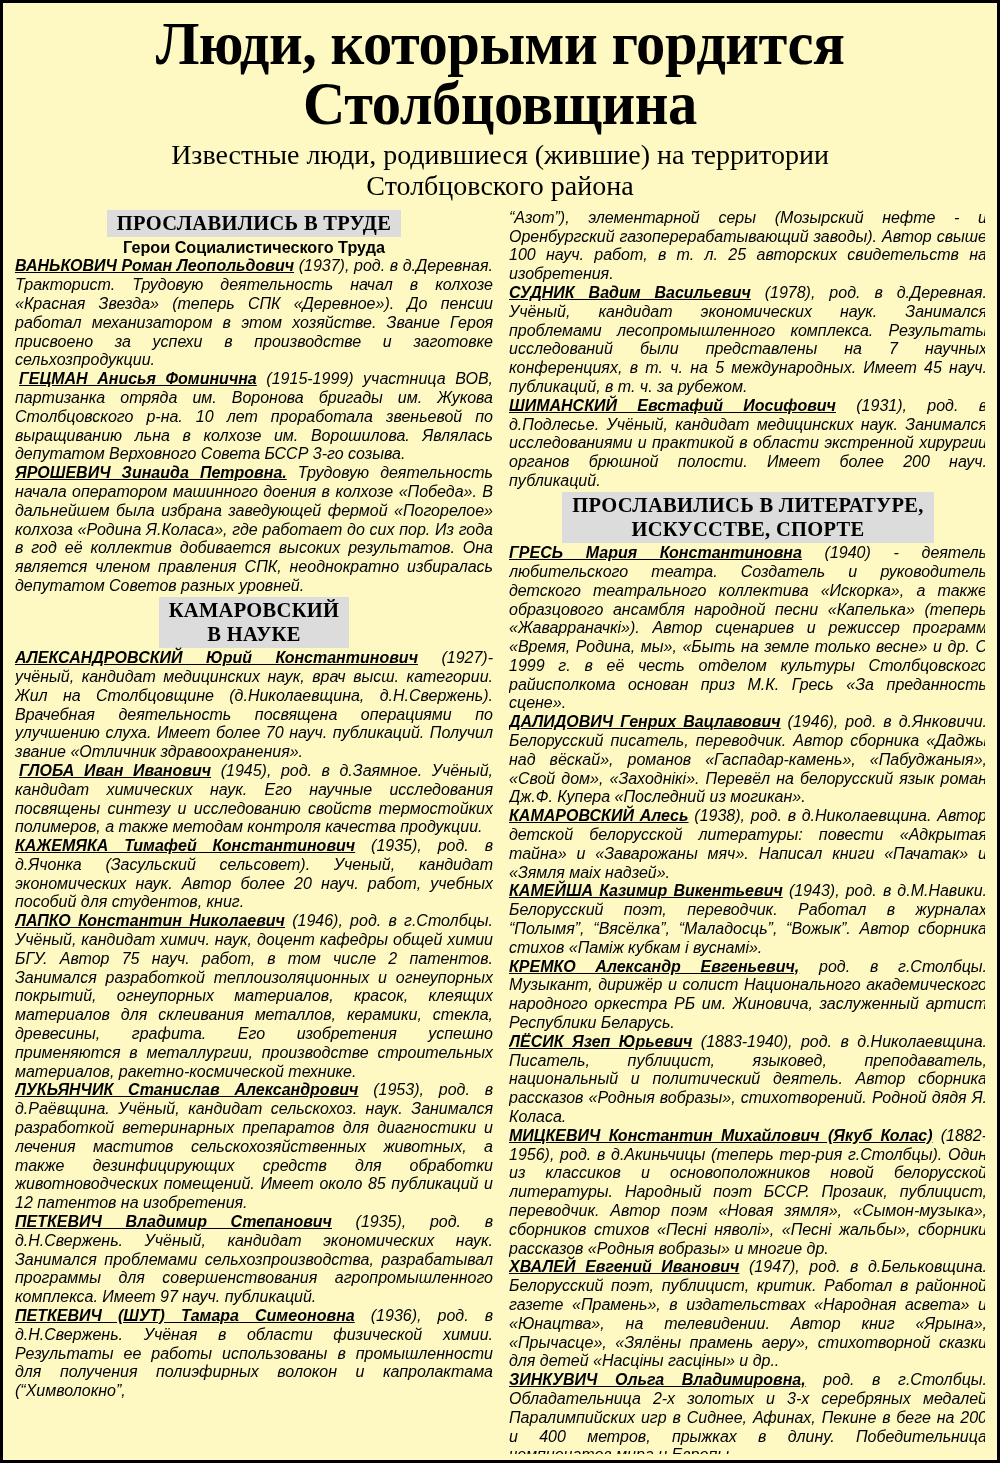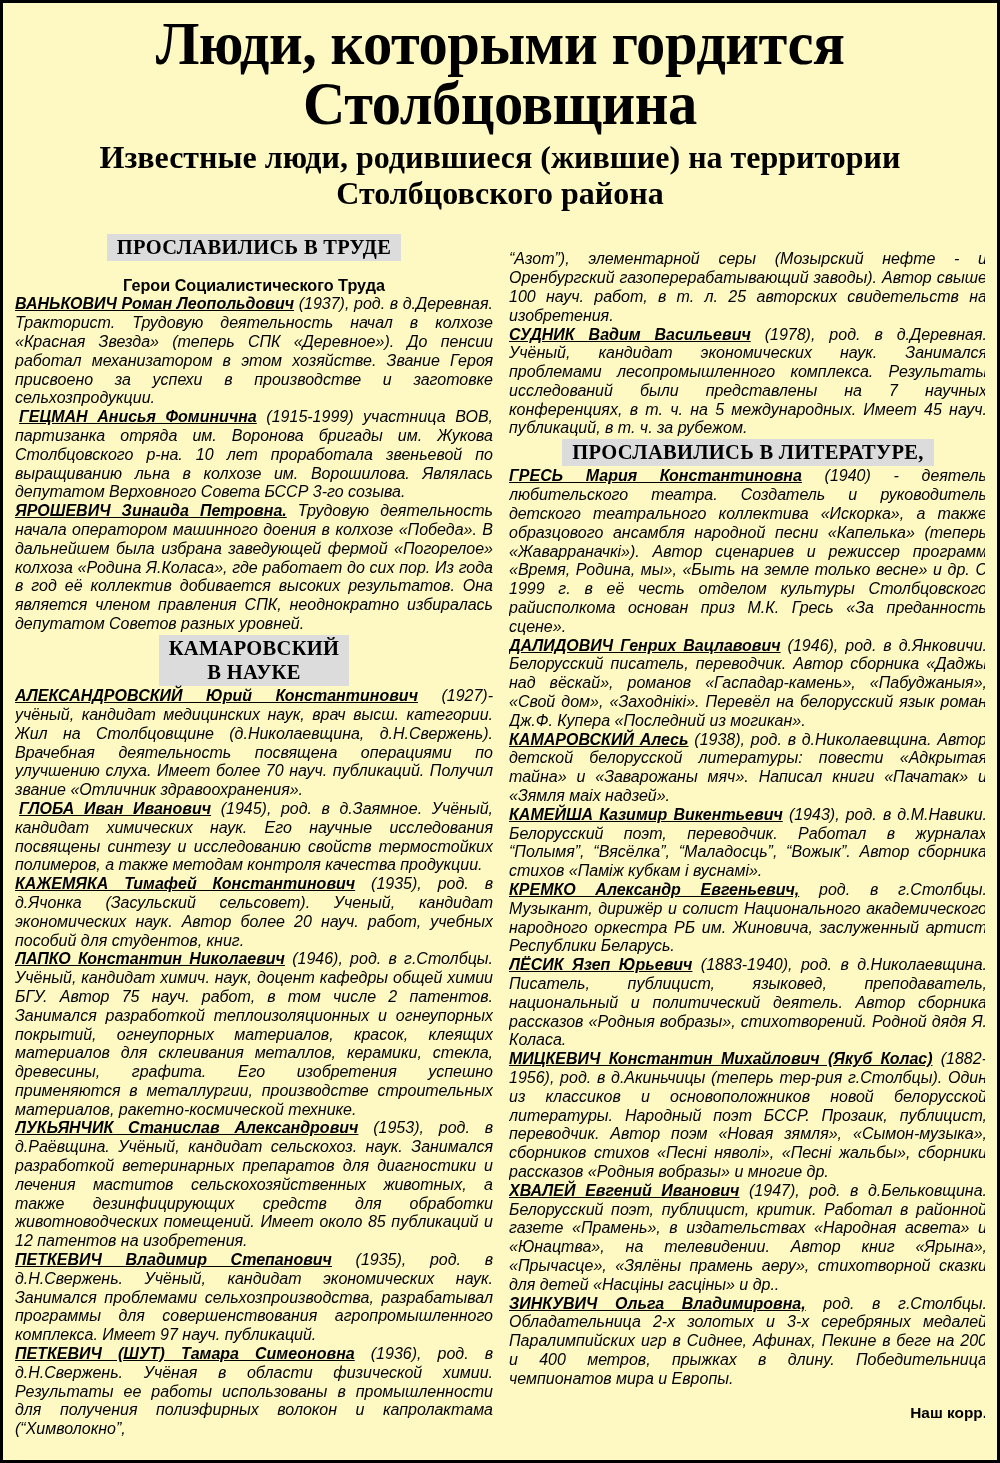--- a/index.html
+++ b/index.html
@@ -45,34 +45,34 @@
     margin: 4px 0 0 0;
     transform: scaleX(0.96);
     transform-origin: center;
     white-space: nowrap;
   }
   .masthead-title .line2 {
     display: block;
   }
   .masthead-sub {
     font-family: "Liberation Serif", serif;
-    font-weight: 700;
-    font-size: 32px;
+    font-weight: 400;
+    font-size: 28px;
     line-height: 1.13;
     margin: 5px 0 0 0;
     padding-bottom: 2px;
   }
   .masthead-sub .l2 { display: block; }
 
   
   .columns {
     flex: 1 1 auto;
     display: flex;
     gap: 16px;
-    align-items: center;
+    align-items: flex-start;
     overflow: hidden;
     padding-top: 3px;
   }
   .col {
     width: 478px;
     flex: 0 0 478px;
     overflow: hidden;
   }
 
   
@@ -90,21 +90,21 @@
     letter-spacing: 0.3px;
     padding: 1px 10px 2px 10px;
     text-align: center;
   }
   .sect .l2 { display: block; }
   .sub-head {
     text-align: center;
     font-weight: 700;
     font-size: 16.2px;
     line-height: 1.2;
-    margin: 15px 0 0 0;
+    margin: 1px 0 0 0;
   }
 
   
   .entry {
     font-size: 16px;
     line-height: 1.175;
     text-align: justify;
     text-justify: inter-word;
     margin: 0;
     padding: 0;
@@ -178,23 +178,24 @@
       <p class="entry"><span class="nm">ПЕТКЕВИЧ (ШУТ) Тамара Симеоновна</span><span> (1936), род. в д.Н.Свержень. Учёная в области физической химии. Результаты ее работы использованы в промышленности для получения полиэфирных волокон и капролактама (“Химволокно”,</span></p>
 
     </div>
 
     <div class="col">
 
       <p class="entry">“Азот”), элементарной серы (Мозырский нефте - и Оренбургский газоперерабатывающий заводы). Автор свыше 100 науч. работ, в т. л. 25 авторских свидетельств на изобретения.</p>
 
       <p class="entry"><span class="nm">СУДНИК Вадим Васильевич</span><span> (1978), род. в д.Деревная. Учёный, кандидат экономических наук. Занимался проблемами лесопромышленного комплекса. Результаты исследований были представлены на 7 научных конференциях, в т. ч. на 5 международных. Имеет 45 науч. публикаций, в т. ч. за рубежом.</span></p>
 
+      <p class="entry"><span class="nm">ШИМАНСКИЙ Евстафий Иосифович</span><span> (1931), род. в д.Подлесье. Учёный, кандидат медицинских наук. Занимался исследованиями и практикой в области экстренной хирургии органов брюшной полости. Имеет более 200 науч. публикаций.</span></p>
 
       <div class="sect-wrap">
-        <div class="sect"><span>ПРОСЛАВИЛИСЬ В ЛИТЕРАТУРЕ,</span></div>
+        <div class="sect"><span>ПРОСЛАВИЛИСЬ В ЛИТЕРАТУРЕ,</span><span class="l2">ИСКУССТВЕ, СПОРТЕ</span></div>
       </div>
 
       <p class="entry"><span class="nm">ГРЕСЬ Мария Константиновна</span><span> (1940) - деятель любительского театра. Создатель и руководитель детского театрального коллектива «Искорка», а также образцового ансамбля народной песни «Капелька» (теперь «Жаварраначкі»). Автор сценариев и режиссер программ «Время, Родина, мы», «Быть на земле только весне» и др. С 1999 г. в её честь отделом культуры Столбцовского райисполкома основан приз М.К. Гресь «За преданность сцене».</span></p>
 
       <p class="entry"><span class="nm">ДАЛИДОВИЧ Генрих Вацлавович</span><span> (1946), род. в д.Янковичи. Белорусский писатель, переводчик. Автор сборника «Даджы над вёскай», романов «Гаспадар-камень», «Пабуджаныя», «Свой дом», «Заходнікі». Перевёл на белорусский язык роман Дж.Ф. Купера «Последний из могикан».</span></p>
 
       <p class="entry"><span class="nm">КАМАРОВСКИЙ Алесь</span><span> (1938), род. в д.Николаевщина. Автор детской белорусской литературы: повести «Адкрытая тайна» и «Заварожаны мяч». Написал книги «Пачатак» и «Зямля маіх надзей».</span></p>
 
       <p class="entry"><span class="nm">КАМЕЙША Казимир Викентьевич</span><span> (1943), род. в д.М.Навики. Белорусский поэт, переводчик. Работал в журналах “Полымя”, “Вясёлка”, “Маладосць”, “Вожык”. Автор сборника стихов «Паміж кубкам і вуснамі».</span></p>
 

